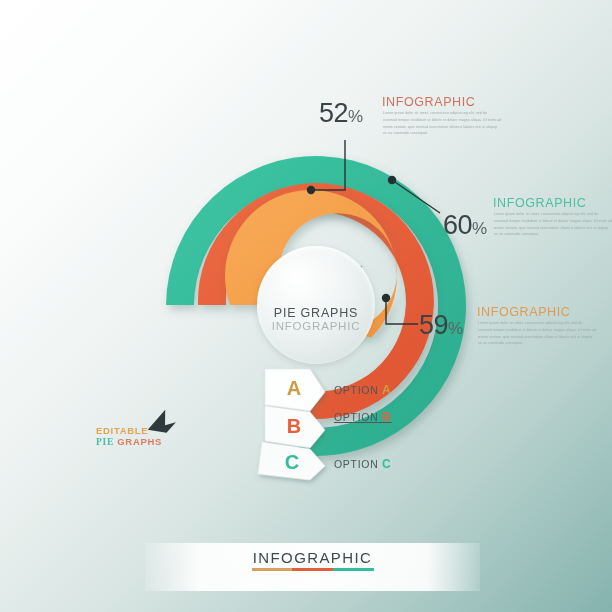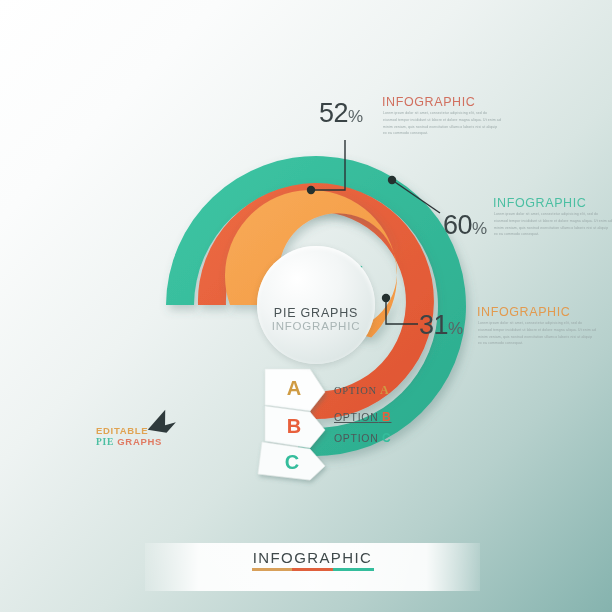--- a/index.html
+++ b/index.html
@@ -266,40 +266,40 @@
   <div class="callout">
     <div class="pct" style="left:443px; top:210px;">
       <span>60</span><span class="sym">%</span>
     </div>
     <div class="co-title" style="left:493px; top:196px; color:#4bbfa2;">INFOGRAPHIC</div>
     <div class="co-body" style="left:494px; top:211px;">Lorem ipsum dolor sit amet, consectetur adipisicing elit, sed do eiusmod tempor incididunt ut labore et dolore magna aliqua. Ut enim ad minim veniam, quis nostrud exercitation ullamco laboris nisi ut aliquip ex ea commodo consequat.</div>
   </div>
 
   <div class="callout">
     <div class="pct" style="left:419px; top:310px;">
-      <span>31</span><span class="sym">%</span>
+      <span>59</span><span class="sym">%</span>
     </div>
     <div class="co-title" style="left:477px; top:305px; color:#e29a4f;">INFOGRAPHIC</div>
     <div class="co-body" style="left:478px; top:320px;">Lorem ipsum dolor sit amet, consectetur adipisicing elit, sed do eiusmod tempor incididunt ut labore et dolore magna aliqua. Ut enim ad minim veniam, quis nostrud exercitation ullamco laboris nisi ut aliquip ex ea commodo consequat.</div>
   </div>
 
   <div class="opt-letter" style="left:266px; top:377px; color:#cf9b43;">A</div>
-  <div class="opt-label" style="left:334px; top:383px;font-family:Liberation Serif, serif;">
+  <div class="opt-label" style="left:334px; top:383px;">
     <span>OPTION</span>
     <b style="color:#cf9b43;">A</b>
   </div>
 
   <div class="opt-letter" style="left:266px; top:415px; color:#e8603c;">B</div>
   <div class="opt-label" style="left:334px; top:410px;text-decoration:underline;">
     <span>OPTION</span>
     <b style="color:#e8603c;">B</b>
   </div>
 
   <div class="opt-letter" style="left:264px; top:451px; color:#34bd9c;">C</div>
-  <div class="opt-label" style="left:334px; top:431px;">
+  <div class="opt-label" style="left:334px; top:457px;">
     <span>OPTION</span>
     <b style="color:#34bd9c;">C</b>
   </div>
 
   <div id="editable-note">
     <span style="color:#e0a352;">EDITABLE</span><br>
     <span style="color:#4bbfa2;font-family:Liberation Serif, serif;">PIE</span>
     <span style="color:#e07a62;">GRAPHS</span>
   </div>
 

